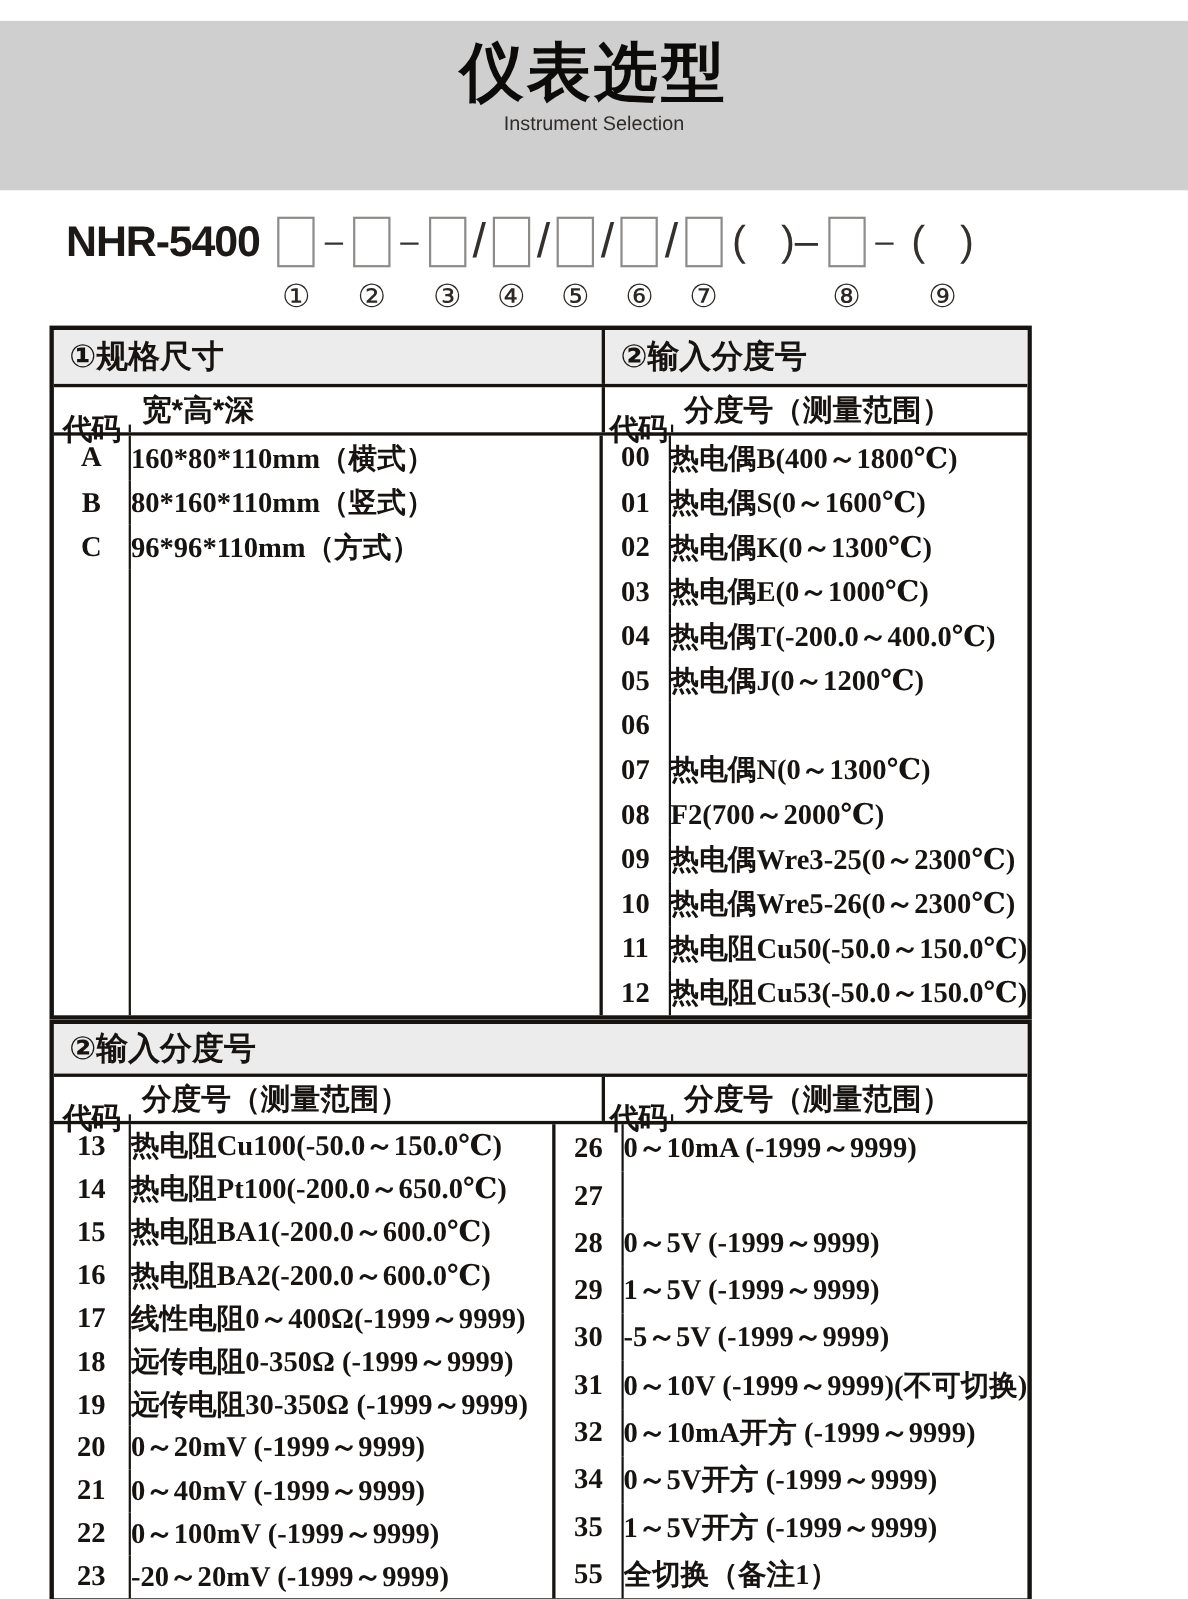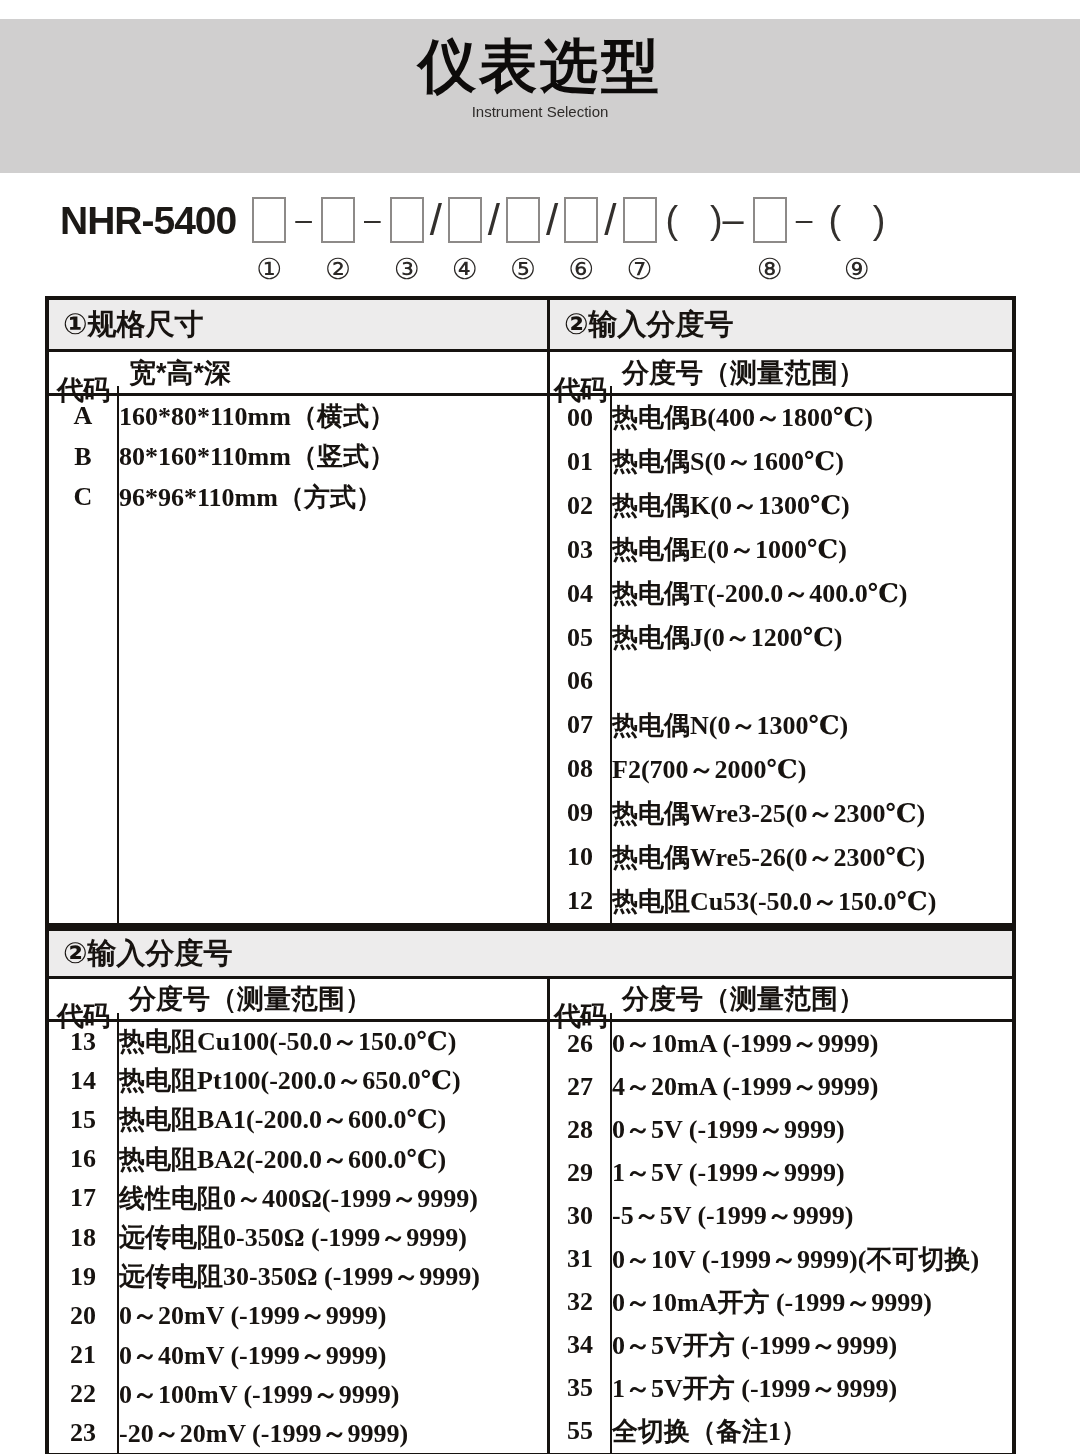--- a/index.html
+++ b/index.html
@@ -7,39 +7,39 @@
   body {
     width:1080px; height:1454px; position:relative; overflow:hidden;
     font-family:"Liberation Sans","DejaVu Sans",sans-serif; color:#171310;
   }
 
   
   .banner { position:absolute; top:19px; left:0; width:1080px; height:154px;
     background:#d0cfcf; text-align:center; }
   .banner-title { font-size:58px; font-weight:bold; letter-spacing:3px;
     line-height:66px; padding-top:14px; color:#0d0b0a; }
-  .banner-sub { font-size:15px; color:#2e2b29; line-height:26px; }
+  .banner-sub { font-size:18px; color:#2e2b29; line-height:26px; }
 
   
   .model-row { position:absolute; top:197px; left:60px; display:flex;
     align-items:flex-start; }
   .m-prefix { font-size:39px; font-weight:bold; letter-spacing:-1px;
     line-height:48px; margin-right:14px; color:#1c1916; }
   .m-unit { display:flex; flex-direction:column; align-items:center; margin:0 2px; }
   .m-box { width:34px; height:46px; border:2px solid #8d8a88; background:#fff; }
   .m-circ { margin-top:9px; font-size:29px; line-height:34px; color:#2b2826;
     font-family:"DejaVu Sans",sans-serif; }
   .m-sep { font-size:30px; line-height:46px; padding:0 7px; color:#33302d;
     white-space:pre; font-weight:500; }
   .m-sep.slash { font-size:44px; font-weight:400; padding:0 4px; }
   .m-sep.paren { font-size:38px; font-weight:400; }
   .m-spacer { height:46px; }
 
   
-  .tbl { position:absolute; left:45px; width:971px; border:4px solid #161310;
+  .tbl { position:absolute; left:45px; width:893px; border:4px solid #161310;
     background:#fff; display:flex; flex-direction:column; }
   .t1 { top:296px; height:631px; }
   .t2 { top:927px; height:530px; }
 
   .sec-head { background:#edecec; border-bottom:3px solid #161310;
     display:flex; align-items:center; font-weight:bold; font-size:29px; }
   .t1 .sec-head { height:52px; }
   .t2 .sec-head { height:48px; padding-left:14px; }
   .sec-cell { padding-left:14px; display:flex; align-items:center; height:100%; }
   .half-w { width:498px; }
@@ -199,20 +199,24 @@
         </div>
         <div class="row">
           <div class="c-code w-code-r">09</div>
           <div class="c-val">热电偶Wre3-25(0～2300℃)</div>
         </div>
         <div class="row">
           <div class="c-code w-code-r">10</div>
           <div class="c-val">热电偶Wre5-26(0～2300℃)</div>
         </div>
         <div class="row">
+          <div class="c-code w-code-r">11</div>
+          <div class="c-val">热电阻Cu50(-50.0～150.0℃)</div>
+        </div>
+        <div class="row">
           <div class="c-code w-code-r">12</div>
           <div class="c-val">热电阻Cu53(-50.0～150.0℃)</div>
         </div>
     </div>
   </div>
 </div>
 
 <div class="tbl t2">
   <div class="sec-head">②输入分度号</div>
   <div class="sub-row">
@@ -272,21 +276,20 @@
           <div class="c-val">-20～20mV (-1999～9999)</div>
         </div>
     </div>
     <div class="half right-half">
       <div class="row">
           <div class="c-code w-code-r">26</div>
           <div class="c-val">0～10mA (-1999～9999)</div>
         </div>
         <div class="row">
           <div class="c-code w-code-r">27</div>
-          <div class="c-val">4～20mA (-1999～9999)</div>
         </div>
         <div class="row">
           <div class="c-code w-code-r">28</div>
           <div class="c-val">0～5V (-1999～9999)</div>
         </div>
         <div class="row">
           <div class="c-code w-code-r">29</div>
           <div class="c-val">1～5V (-1999～9999)</div>
         </div>
         <div class="row">

